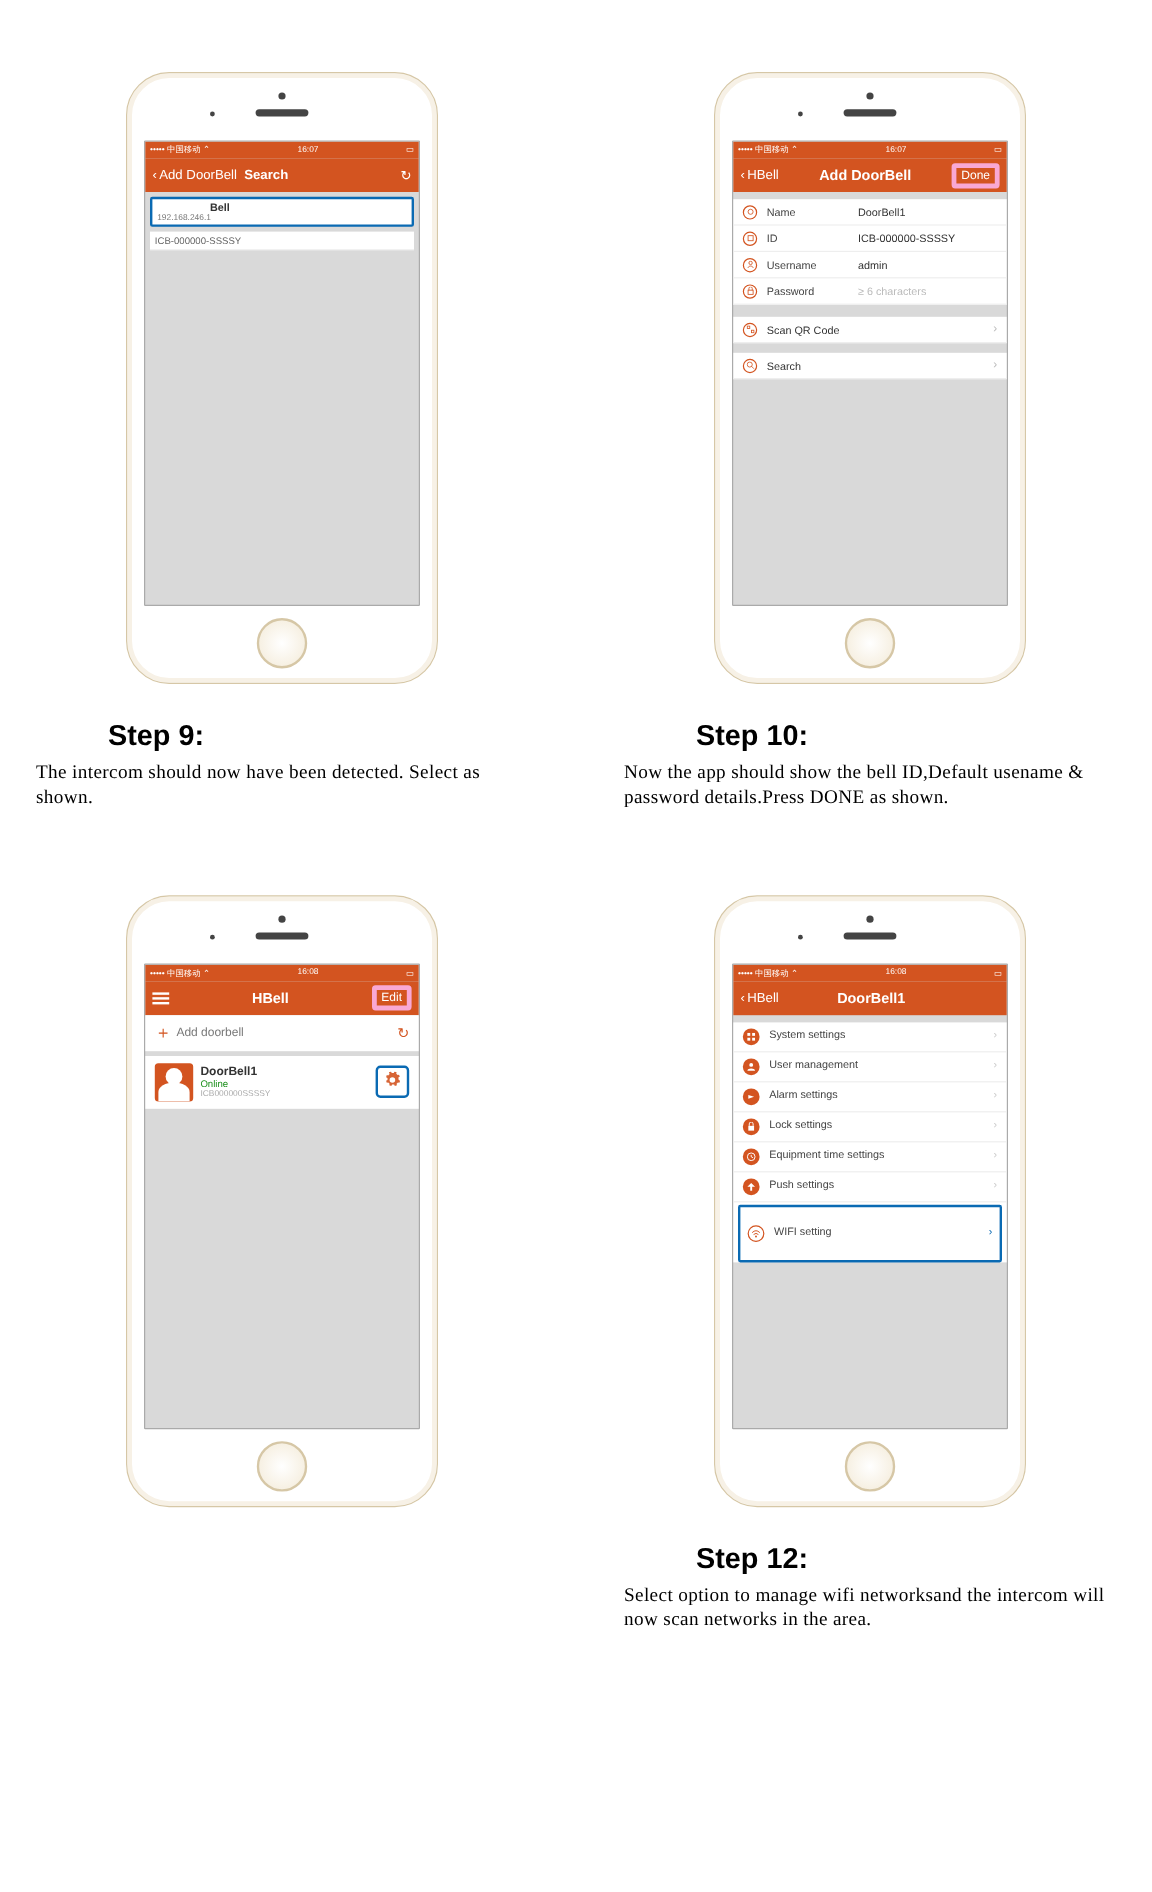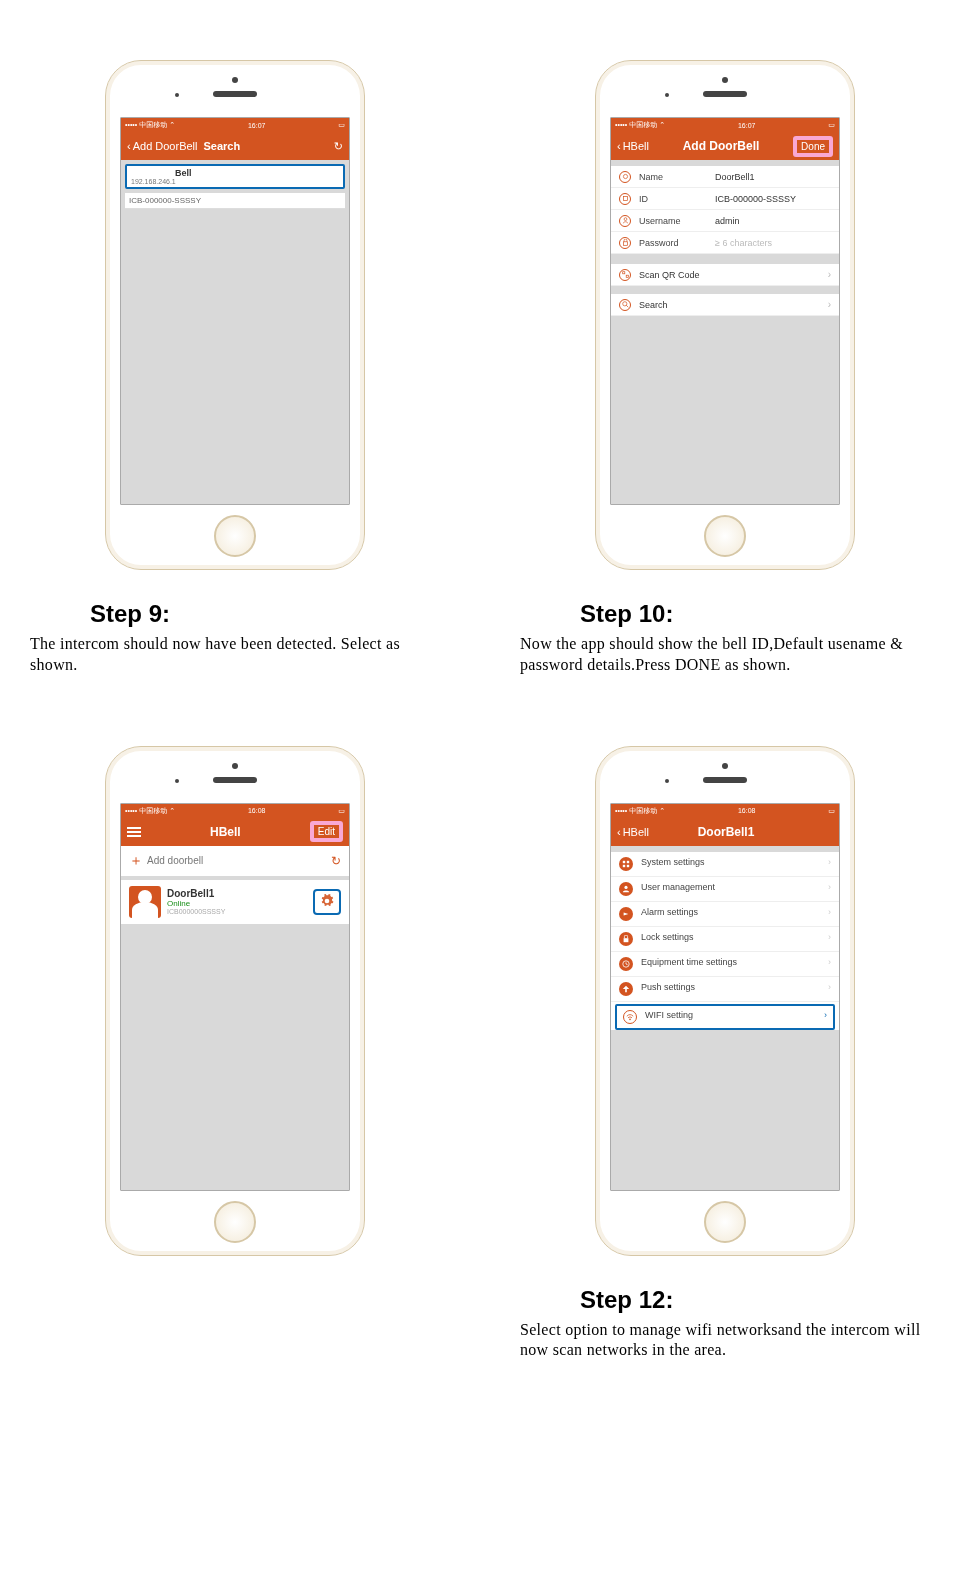--- a/index.html
+++ b/index.html
@@ -45,21 +45,21 @@
   .dev-info .dn { font-weight: bold; font-size: 10px; }
   .dev-info .st { color: #1a8f1a; font-size: 8px; }
   .dev-info .sid { color: #aaa; font-size: 7px; }
   .gear-btn { margin-left: auto; border: 2px solid #0a6ab3; border-radius: 4px; padding: 3px 5px; color: #d35420; }
   .menu-sec { background: #fff; margin-top: 6px; }
   .menu-row { display: flex; align-items: flex-start; padding: 5px 8px; border-bottom: 1px solid #eee; font-size: 9px; color: #444; }
   .menu-row .mic { width: 14px; height: 14px; background: #d35420; border-radius: 50%; margin-right: 8px; display: flex; align-items: center; justify-content: center; }
   .menu-row .mic svg { width: 8px; height: 8px; fill: #fff; }
   .menu-row .mlab { flex: 1; }
   .menu-row .chev { color: #ccc; }
-  .menu-row.hl { border: 2px solid #0a6ab3; border-radius: 2px; margin: 2px 4px; padding: 4px 6px; }
+  .menu-row.hl { border: 2px solid #0a6ab3; border-radius: 2px; margin: 2px 4px; padding: 15px 6px; }
   .menu-row.hl .mic { background: #fff; border: 1px solid #d35420; }
   .menu-row.hl .mic svg { fill: #d35420; }
   .step-title { font-family: Liberation Sans, sans-serif; font-size: 24px; font-weight: bold; margin-left: 60px; margin-bottom: 6px; }
   .step-desc { font-family: Times, "Times New Roman", serif; font-size: 16px; line-height: 1.3; letter-spacing: 0.3px; }
   .ham { display: inline-block; }
   .ham span { display: block; width: 14px; height: 2px; background: #fff; margin: 2px 0; }
   .done-hl { border: 2px solid #0a6ab3; border-radius: 3px; padding: 0 3px; }
 </style>
 </head>
 <body>

